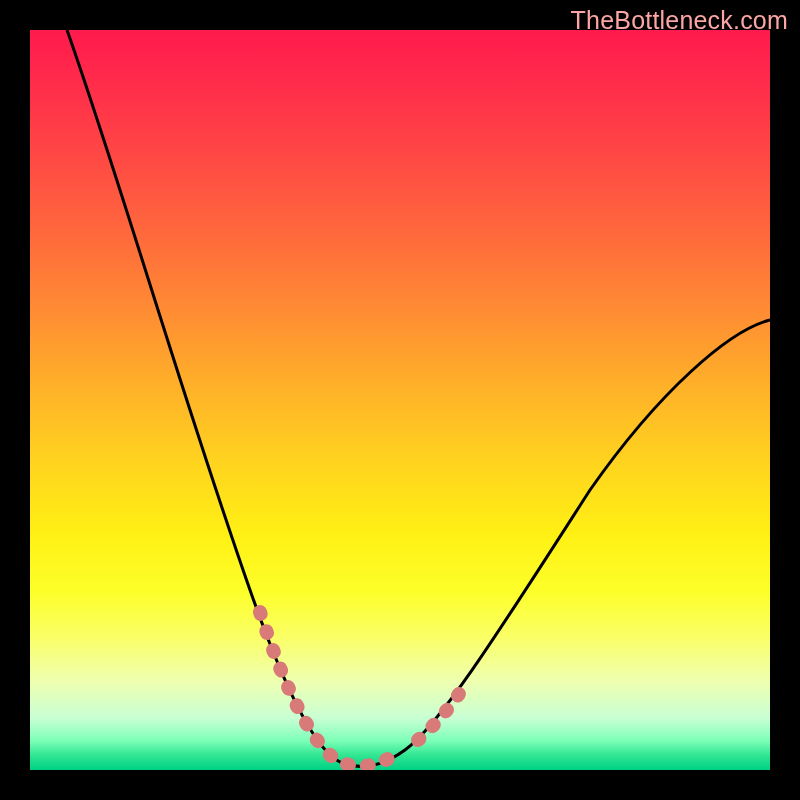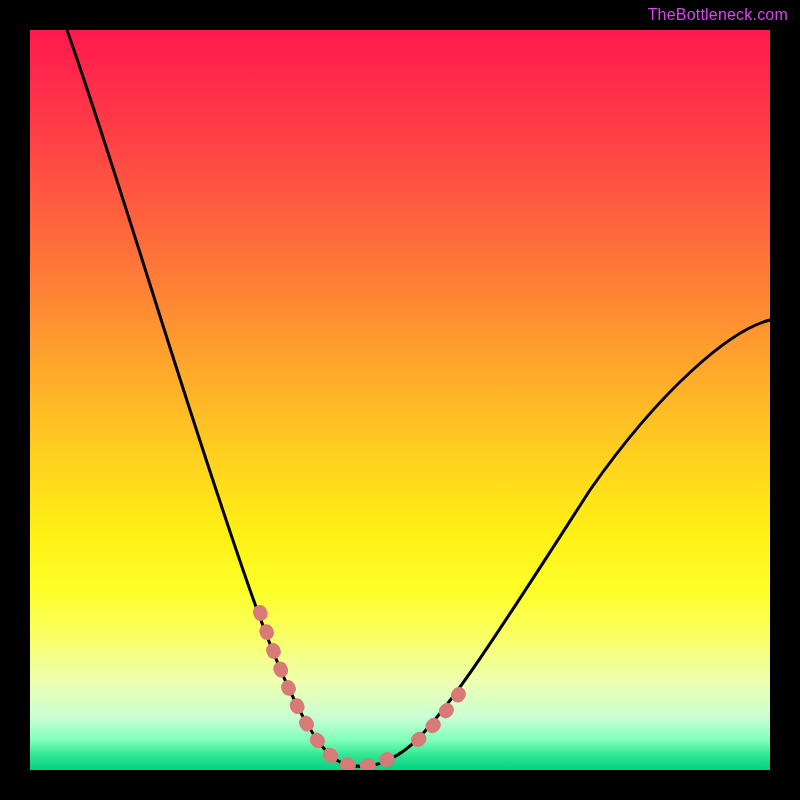--- a/index.html
+++ b/index.html
@@ -32,22 +32,22 @@
       #c8ffd4 93%,
       #7effb8 96%,
       #30e692 98%,
       #00d084 100%
     );
   }
   .watermark {
     position: absolute;
     top: 6px;
     right: 12px;
-    color: #d946ef;
-    font-size: 16px;
+    color: #fca5a5;
+    font-size: 25px;
     letter-spacing: 0.2px;
     font-weight: 500;
   }
   svg.curve {
     position: absolute;
     left: 0;
     top: 0;
     width: 740px;
     height: 740px;
   }

